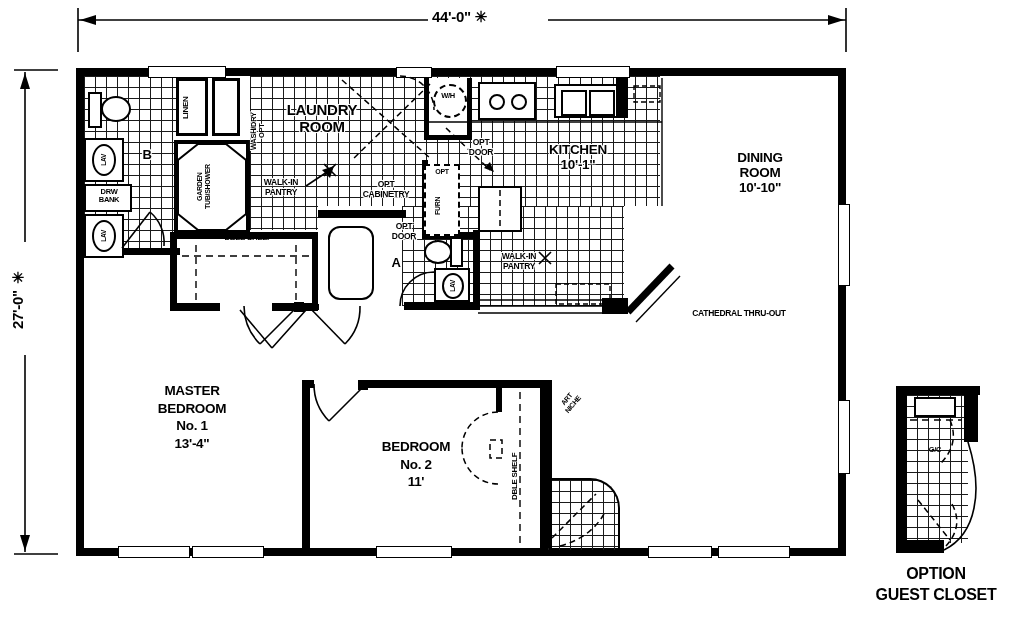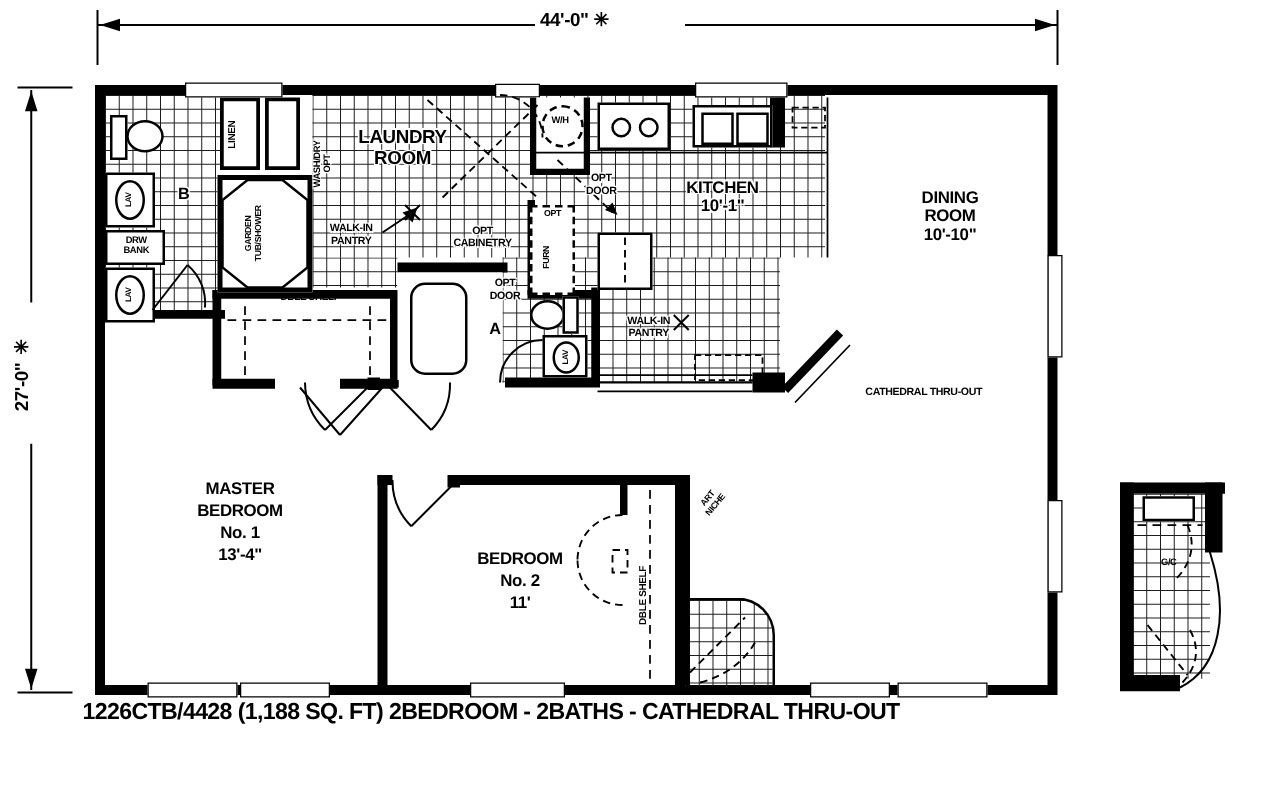--- a/index.html
+++ b/index.html
@@ -240,14 +240,15 @@
 BEDROOM
 No. 1
 13'-4"</div>
   <div class="lbl" style="left:372px;top:438px;width:88px;font-size:13.5px;line-height:1.3;">BEDROOM
 No. 2
 11'</div>
   <div class="lbl vt" style="left:511px;top:426px;width:20px;height:100px;font-size:8px;">DBLE SHELF</div>
   <div class="lbl" style="left:546px;top:394px;width:48px;font-size:7px;transform:rotate(-50deg);">ART
 NICHE</div>
 
-  <div class="lbl" style="left:66px;top:559px;width:700px;font-size:18.5px;text-align:left;letter-spacing:-0.5px;">1226CTB/4428 (1,188 SQ. FT) 2BEDROOM - 2BATHS - CATHEDRAL THRU-OUT</div>
+  <div class="lbl" style="left:860px;top:564px;width:152px;font-size:16px;line-height:1.3;">OPTION
+GUEST CLOSET</div>
 </div>
 
 </body></html>

